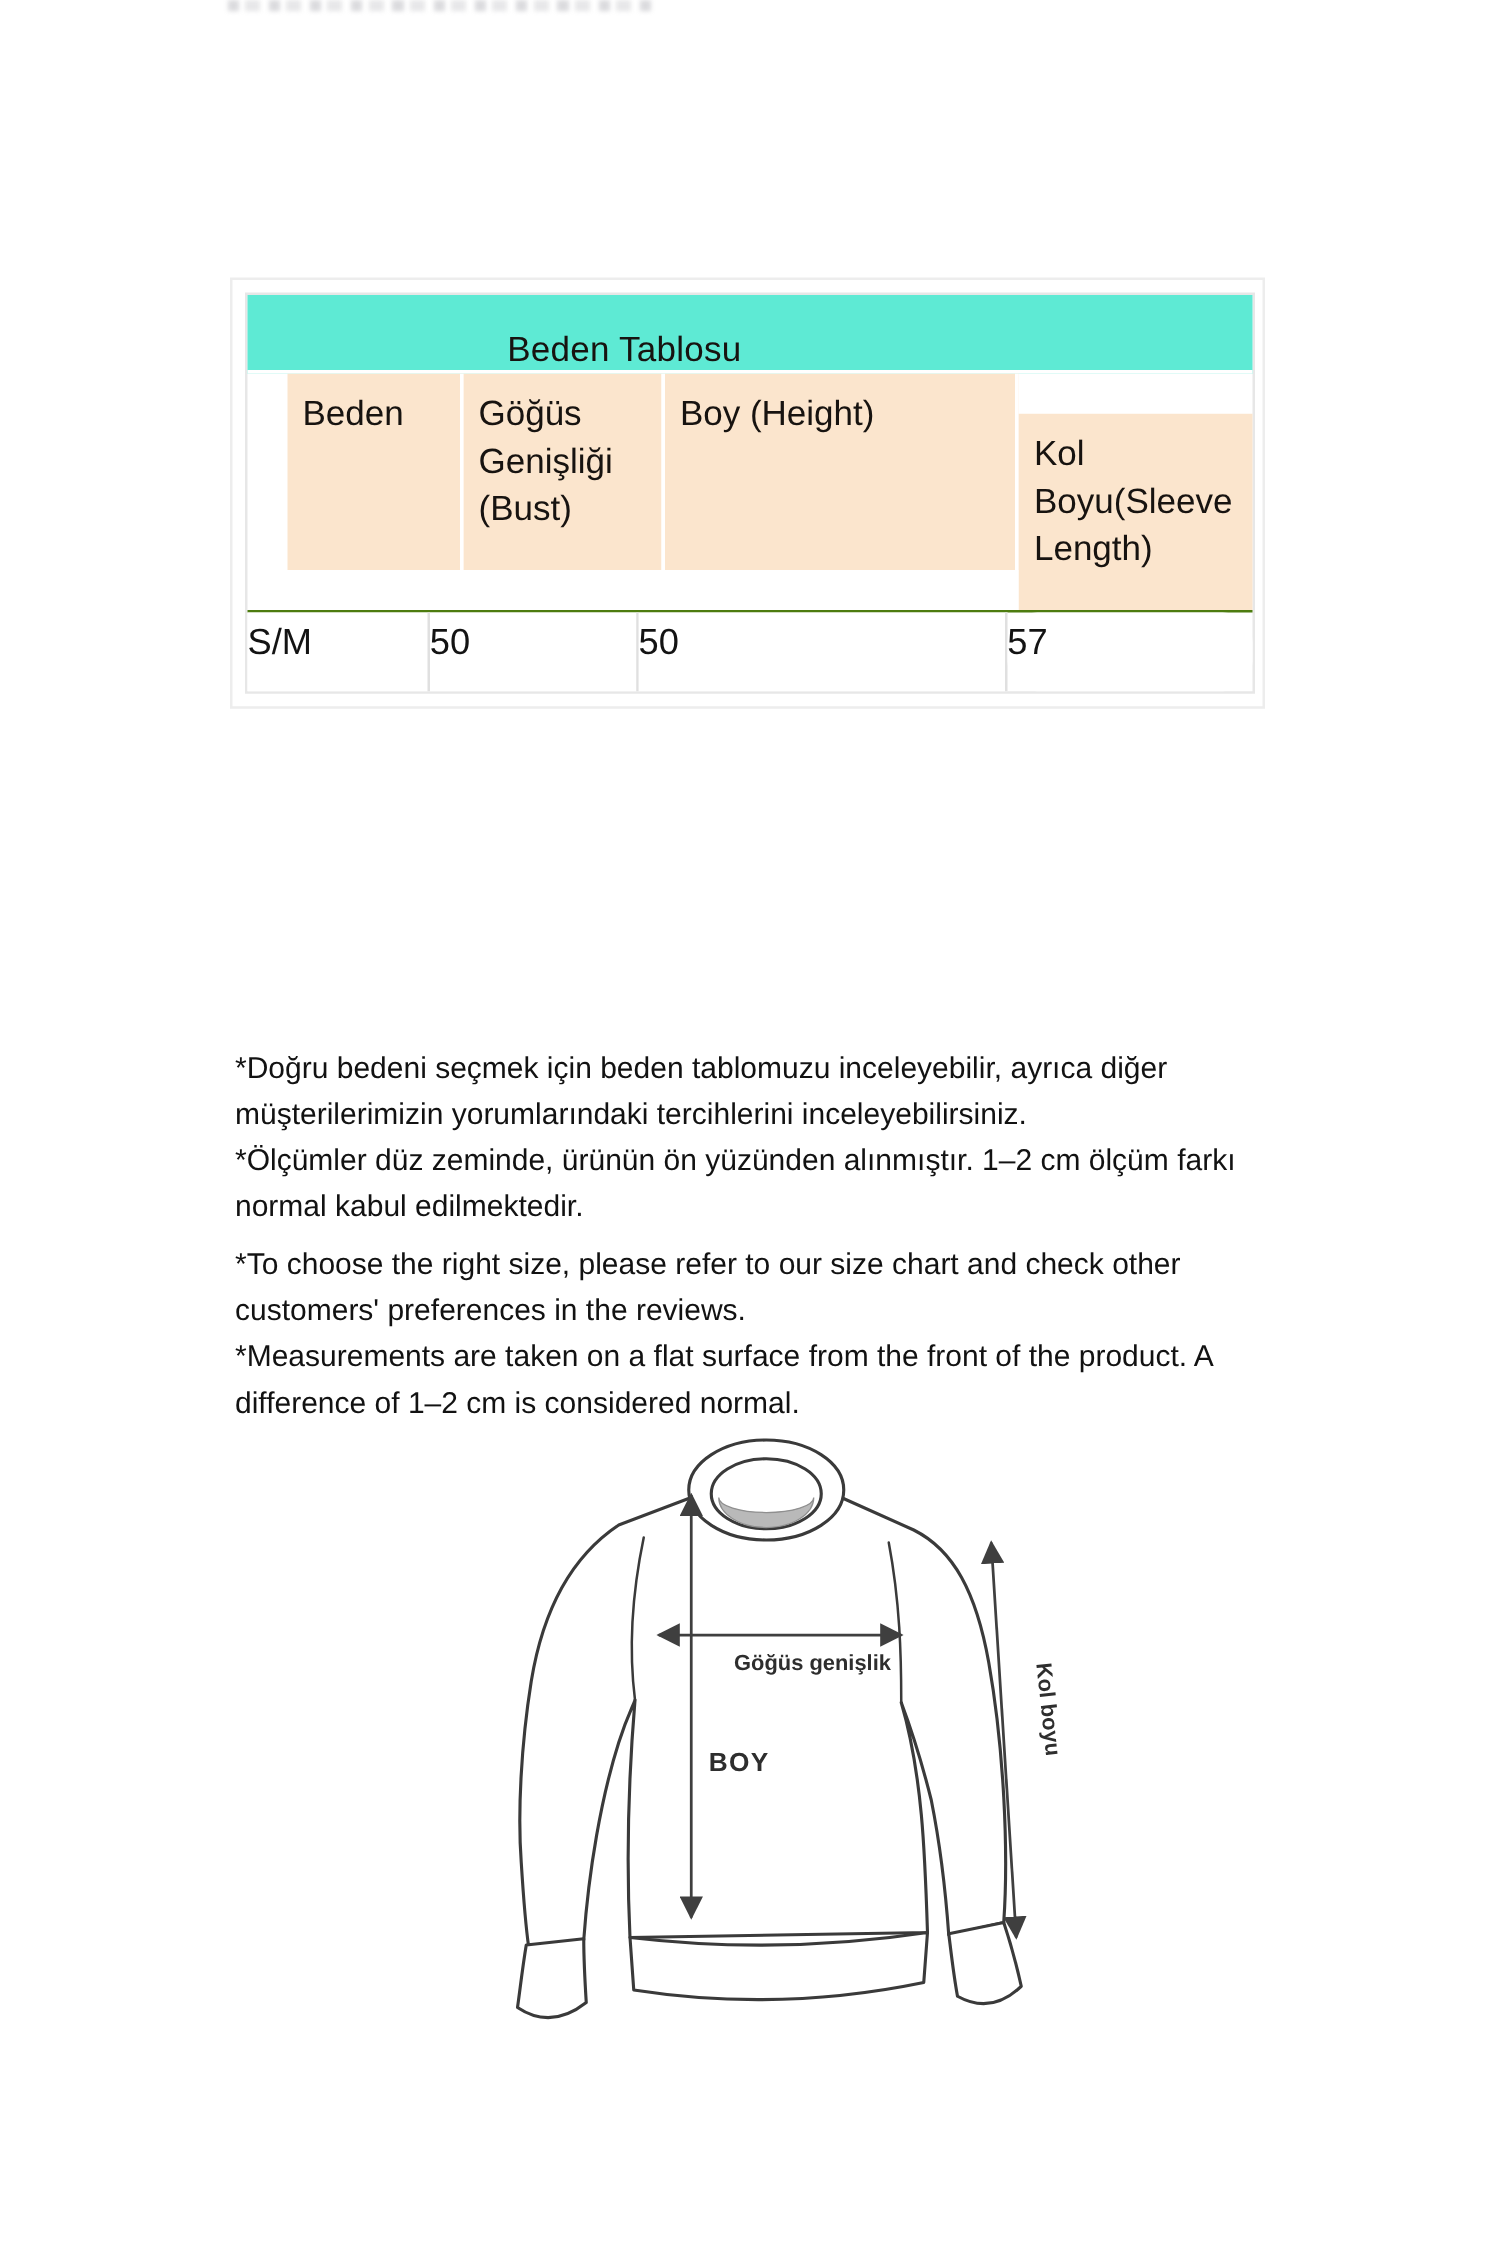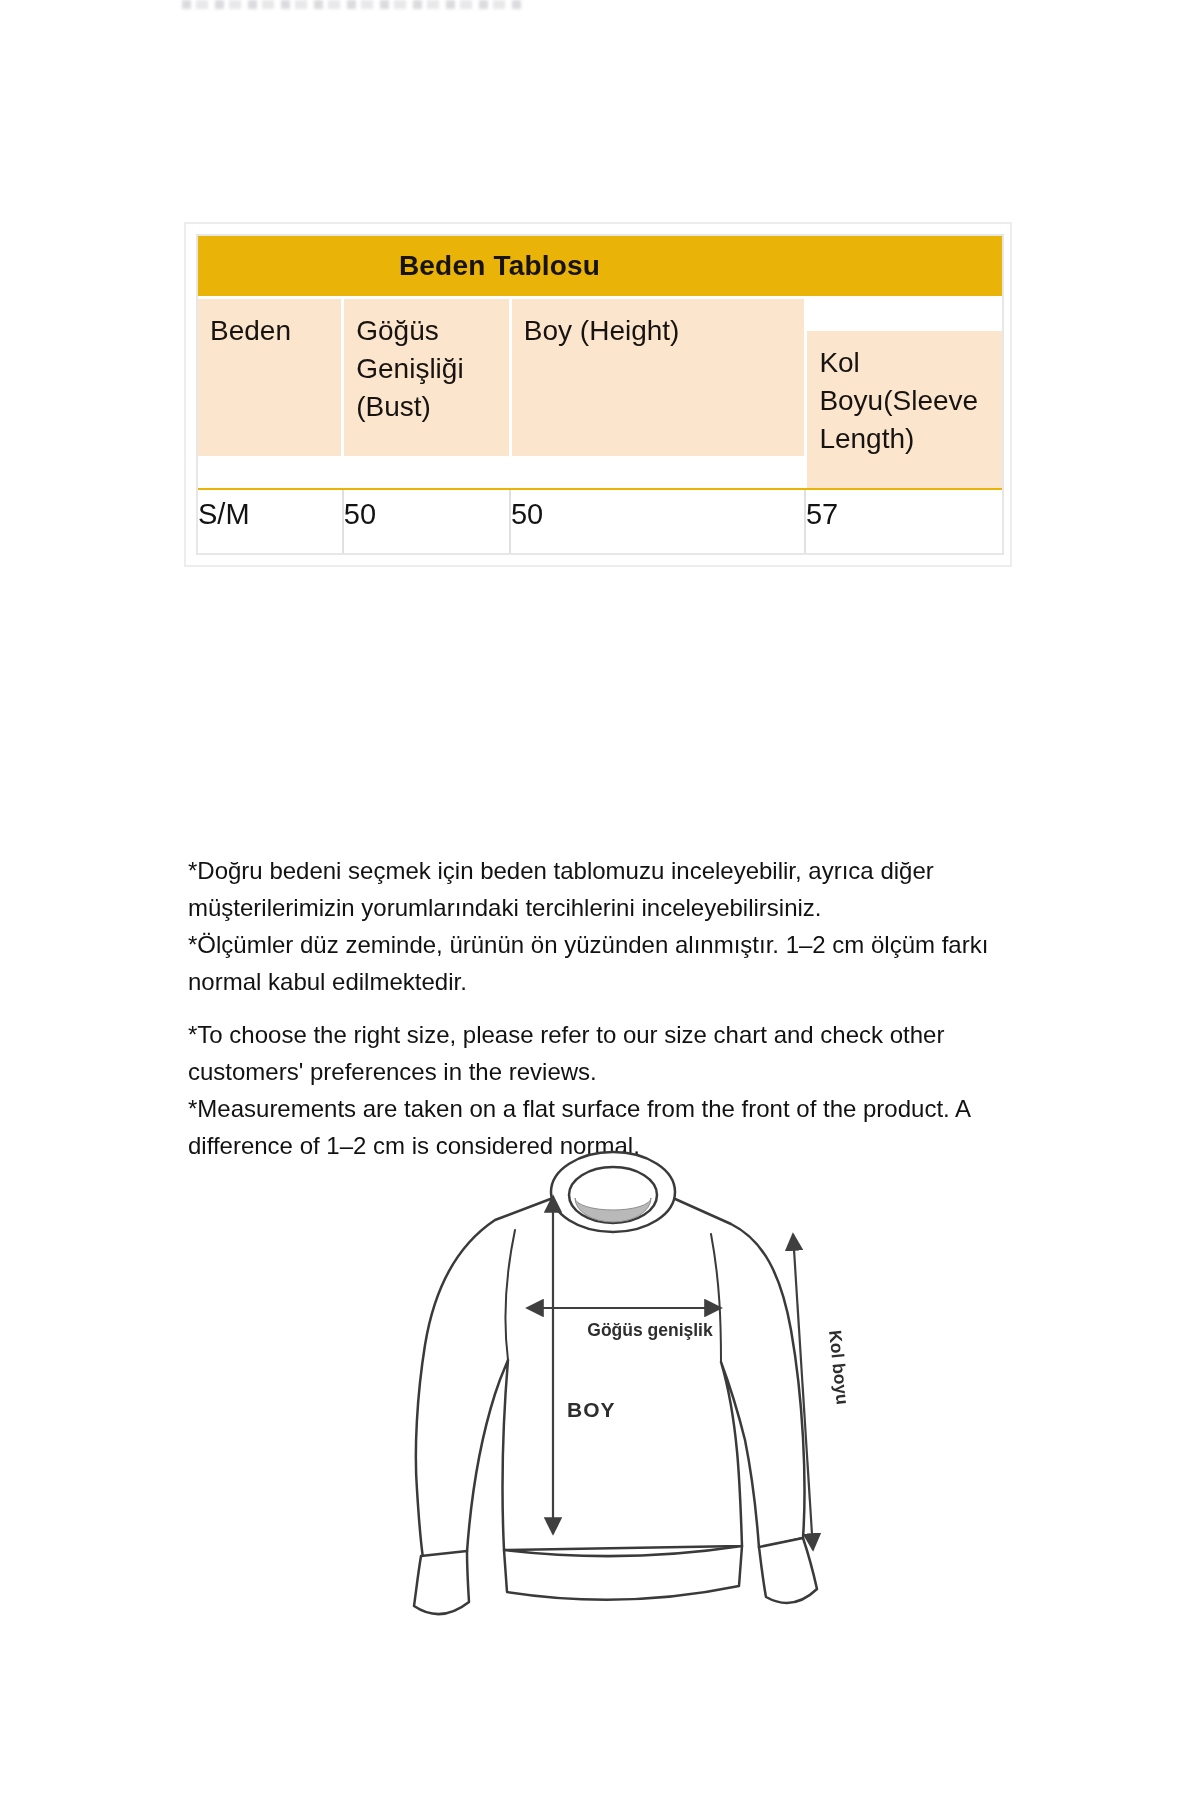--- a/index.html
+++ b/index.html
@@ -19,49 +19,48 @@
   
   .table-outer{
     position:absolute;left:184px;top:222px;width:828px;
     border:2px solid #ededed;box-sizing:border-box;padding:10px;
     background:#ffffff;
   }
   .size-table{
     width:804px;border:2px solid #e7e7e7;box-sizing:content-box;background:#ffffff;
   }
   .title-row{
-    background:#eab308;height:60px;display:flex;align-items:center;
+    background:#5eead4;height:60px;display:flex;align-items:flex-end;
     border-bottom:3px solid #ffffff;
-    font-weight:bold;
   }
   .title-cell{
     width:75%;text-align:center;font-size:28px;letter-spacing:.2px;color:#171310;
   }
-  .header-row{display:flex;border-bottom:2px solid #eab308;}
+  .header-row{display:flex;border-bottom:2px solid #4d7c0f;padding-left:32px;}
   .header-cell{
     background:#fbe5cd;box-sizing:border-box;height:157px;
     padding:13px 12px 0 12px;font-size:28px;line-height:38px;color:#171310;
     border-right:3px solid #ffffff;
   }
   .header-cell:last-child{border-right:none;margin-top:32px;}
   .data-row{display:flex;}
   .data-cell{
     background:#ffffff;box-sizing:border-box;height:63px;
     padding:8px 12px 0 0;font-size:29px;color:#131313;
     border-right:2px solid #e0e0e0;
   }
   .data-cell:last-child{border-right:none;}
   .col-1{width:150px;} .col-2{width:172px;} .col-3{width:304px;} .col-4{width:200px;}
   .data-row .col-4{width:202px;border-radius:24px;}
   
   .notes{
     position:absolute;left:188px;top:836px;width:822px;
     font-size:24px;line-height:37px;color:#121212;
   }
-  .notes p{margin:16px 0 9px 0;white-space:pre-line;}
+  .notes p{margin:0 0 9px 0;white-space:pre-line;}
   
   .diagram{position:absolute;left:355px;top:1140px;width:505px;height:520px;}
   .diagram svg{display:block;}
   .garment{fill:#ffffff;stroke:#3a3a3a;stroke-width:2.5;stroke-linejoin:round;}
   .seam{fill:none;stroke:#3a3a3a;stroke-width:2;stroke-linecap:round;}
   .measure{stroke:#3f3f3f;stroke-width:2.2;}
   .dlabel{fill:#2e2e2e;font-family:"Liberation Sans","DejaVu Sans",sans-serif;font-weight:bold;}
 </style>
 </head>
 <body>

